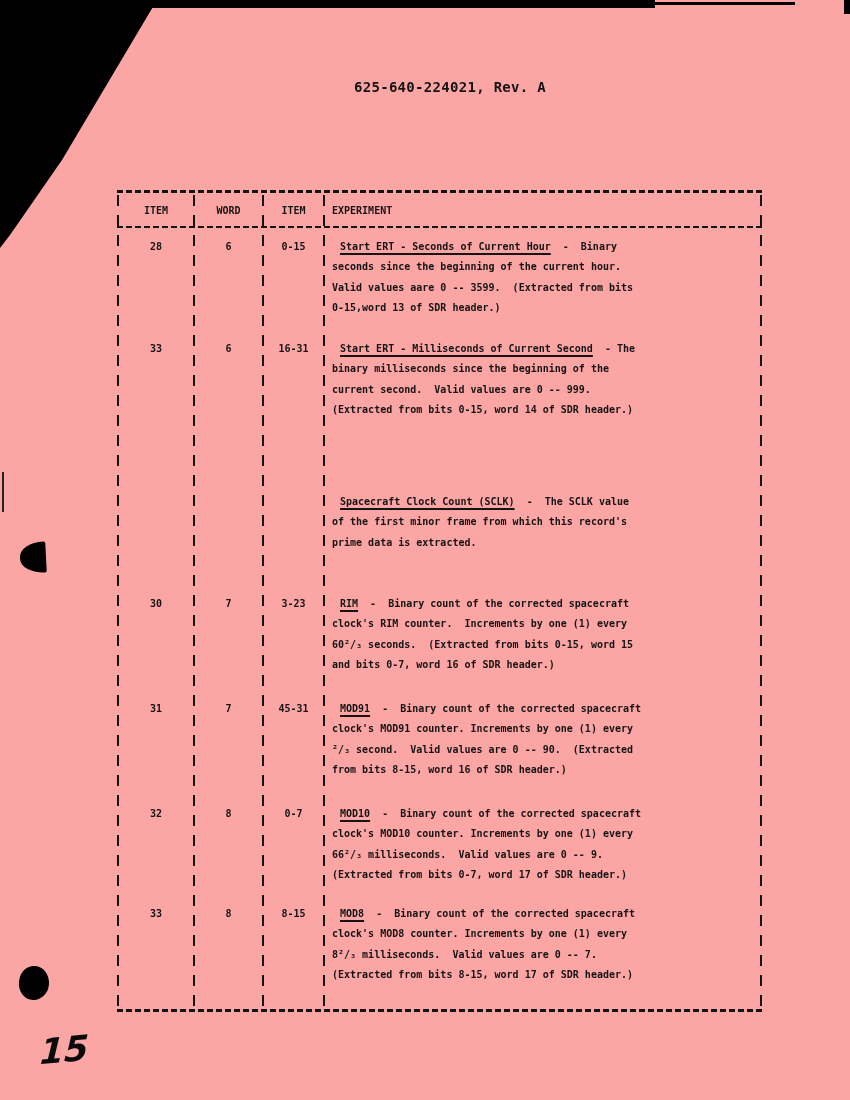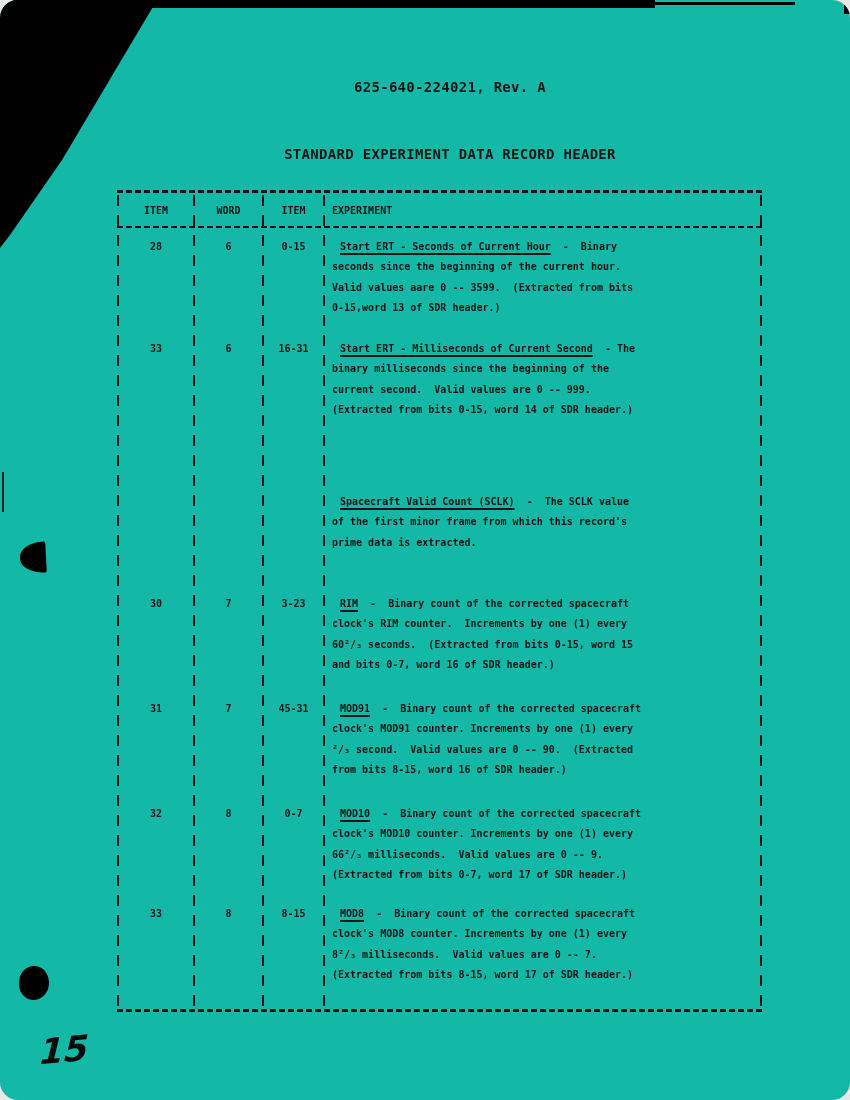--- a/index.html
+++ b/index.html
@@ -1,19 +1,19 @@
 <!DOCTYPE html>
 <html><head>
 <meta charset="utf-8">
 <style>
   html,body{margin:0;padding:0;background:#e8e8e8;}
   .page{
-    position:relative;width:850px;height:1100px;background:#14b8a6;overflow:hidden;
+    position:relative;width:850px;height:1100px;background:#fca5a5;overflow:hidden;
     font-family:"DejaVu Sans Mono","Liberation Mono",monospace;
-    color:#141414;font-weight:bold;border-radius:18px;
+    color:#141414;font-weight:bold;
   }
   
   .corner-triangle{position:absolute;left:0;top:0;width:160px;height:250px;background:#000;
     clip-path:polygon(0 0,157px 0,62px 160px,10px 235px,0 248px);}
   .top-strip-1{position:absolute;left:0;top:0;width:655px;height:8px;background:#000;}
   .top-strip-2{position:absolute;left:655px;top:2px;width:140px;height:3px;background:#000;}
   .corner-tick{position:absolute;left:844px;top:0;width:6px;height:14px;background:#000;}
   .blob-half{position:absolute;left:20px;top:542px;width:26px;height:31px;background:#000;
     border-radius:100% 2px 2px 100% / 50% 2px 2px 50%;transform:rotate(-3deg);}
   .blob-disc{position:absolute;left:19px;top:966px;width:30px;height:34px;background:#000;
@@ -52,21 +52,20 @@
 
   <div class="corner-triangle"></div>
   <div class="top-strip-1"></div>
   <div class="top-strip-2"></div>
   <div class="corner-tick"></div>
   <div class="blob-half"></div>
   <div class="blob-disc"></div>
   <div class="edge-line"></div>
 
   <div class="center-band docnum">625-640-224021, Rev. A</div>
-  <div class="center-band doctitle">STANDARD EXPERIMENT DATA RECORD HEADER</div>
 
   <div class="dtable">
     <div class="hline top"></div>
     <div class="hline sep"></div>
     <div class="hline bottom"></div>
     <div class="vline vl-0"></div>
     <div class="vline vl-1"></div>
     <div class="vline vl-2"></div>
     <div class="vline vl-3"></div>
     <div class="vline vl-4"></div>
@@ -93,21 +92,21 @@
       <div class="c-desc"><span class="u">Start ERT - Milliseconds of Current Second</span><span>  - The
 binary milliseconds since the beginning of the
 current second.  Valid values are 0 -- 999.
 (Extracted from bits 0-15, word 14 of SDR header.)</span></div>
     </div>
 
     <div class="row" style="top:302px">
       <div class="c-item"></div>
       <div class="c-word"></div>
       <div class="c-bits"></div>
-      <div class="c-desc"><span class="u">Spacecraft Valid Count (SCLK)</span><span>  -  The SCLK value
+      <div class="c-desc"><span class="u">Spacecraft Clock Count (SCLK)</span><span>  -  The SCLK value
 of the first minor frame from which this record's
 prime data is extracted.</span></div>
     </div>
 
     <div class="row" style="top:404px">
       <div class="c-item">30</div>
       <div class="c-word">7</div>
       <div class="c-bits">3-23</div>
       <div class="c-desc"><span class="u">RIM</span><span>  -  Binary count of the corrected spacecraft
 clock's RIM counter.  Increments by one (1) every

